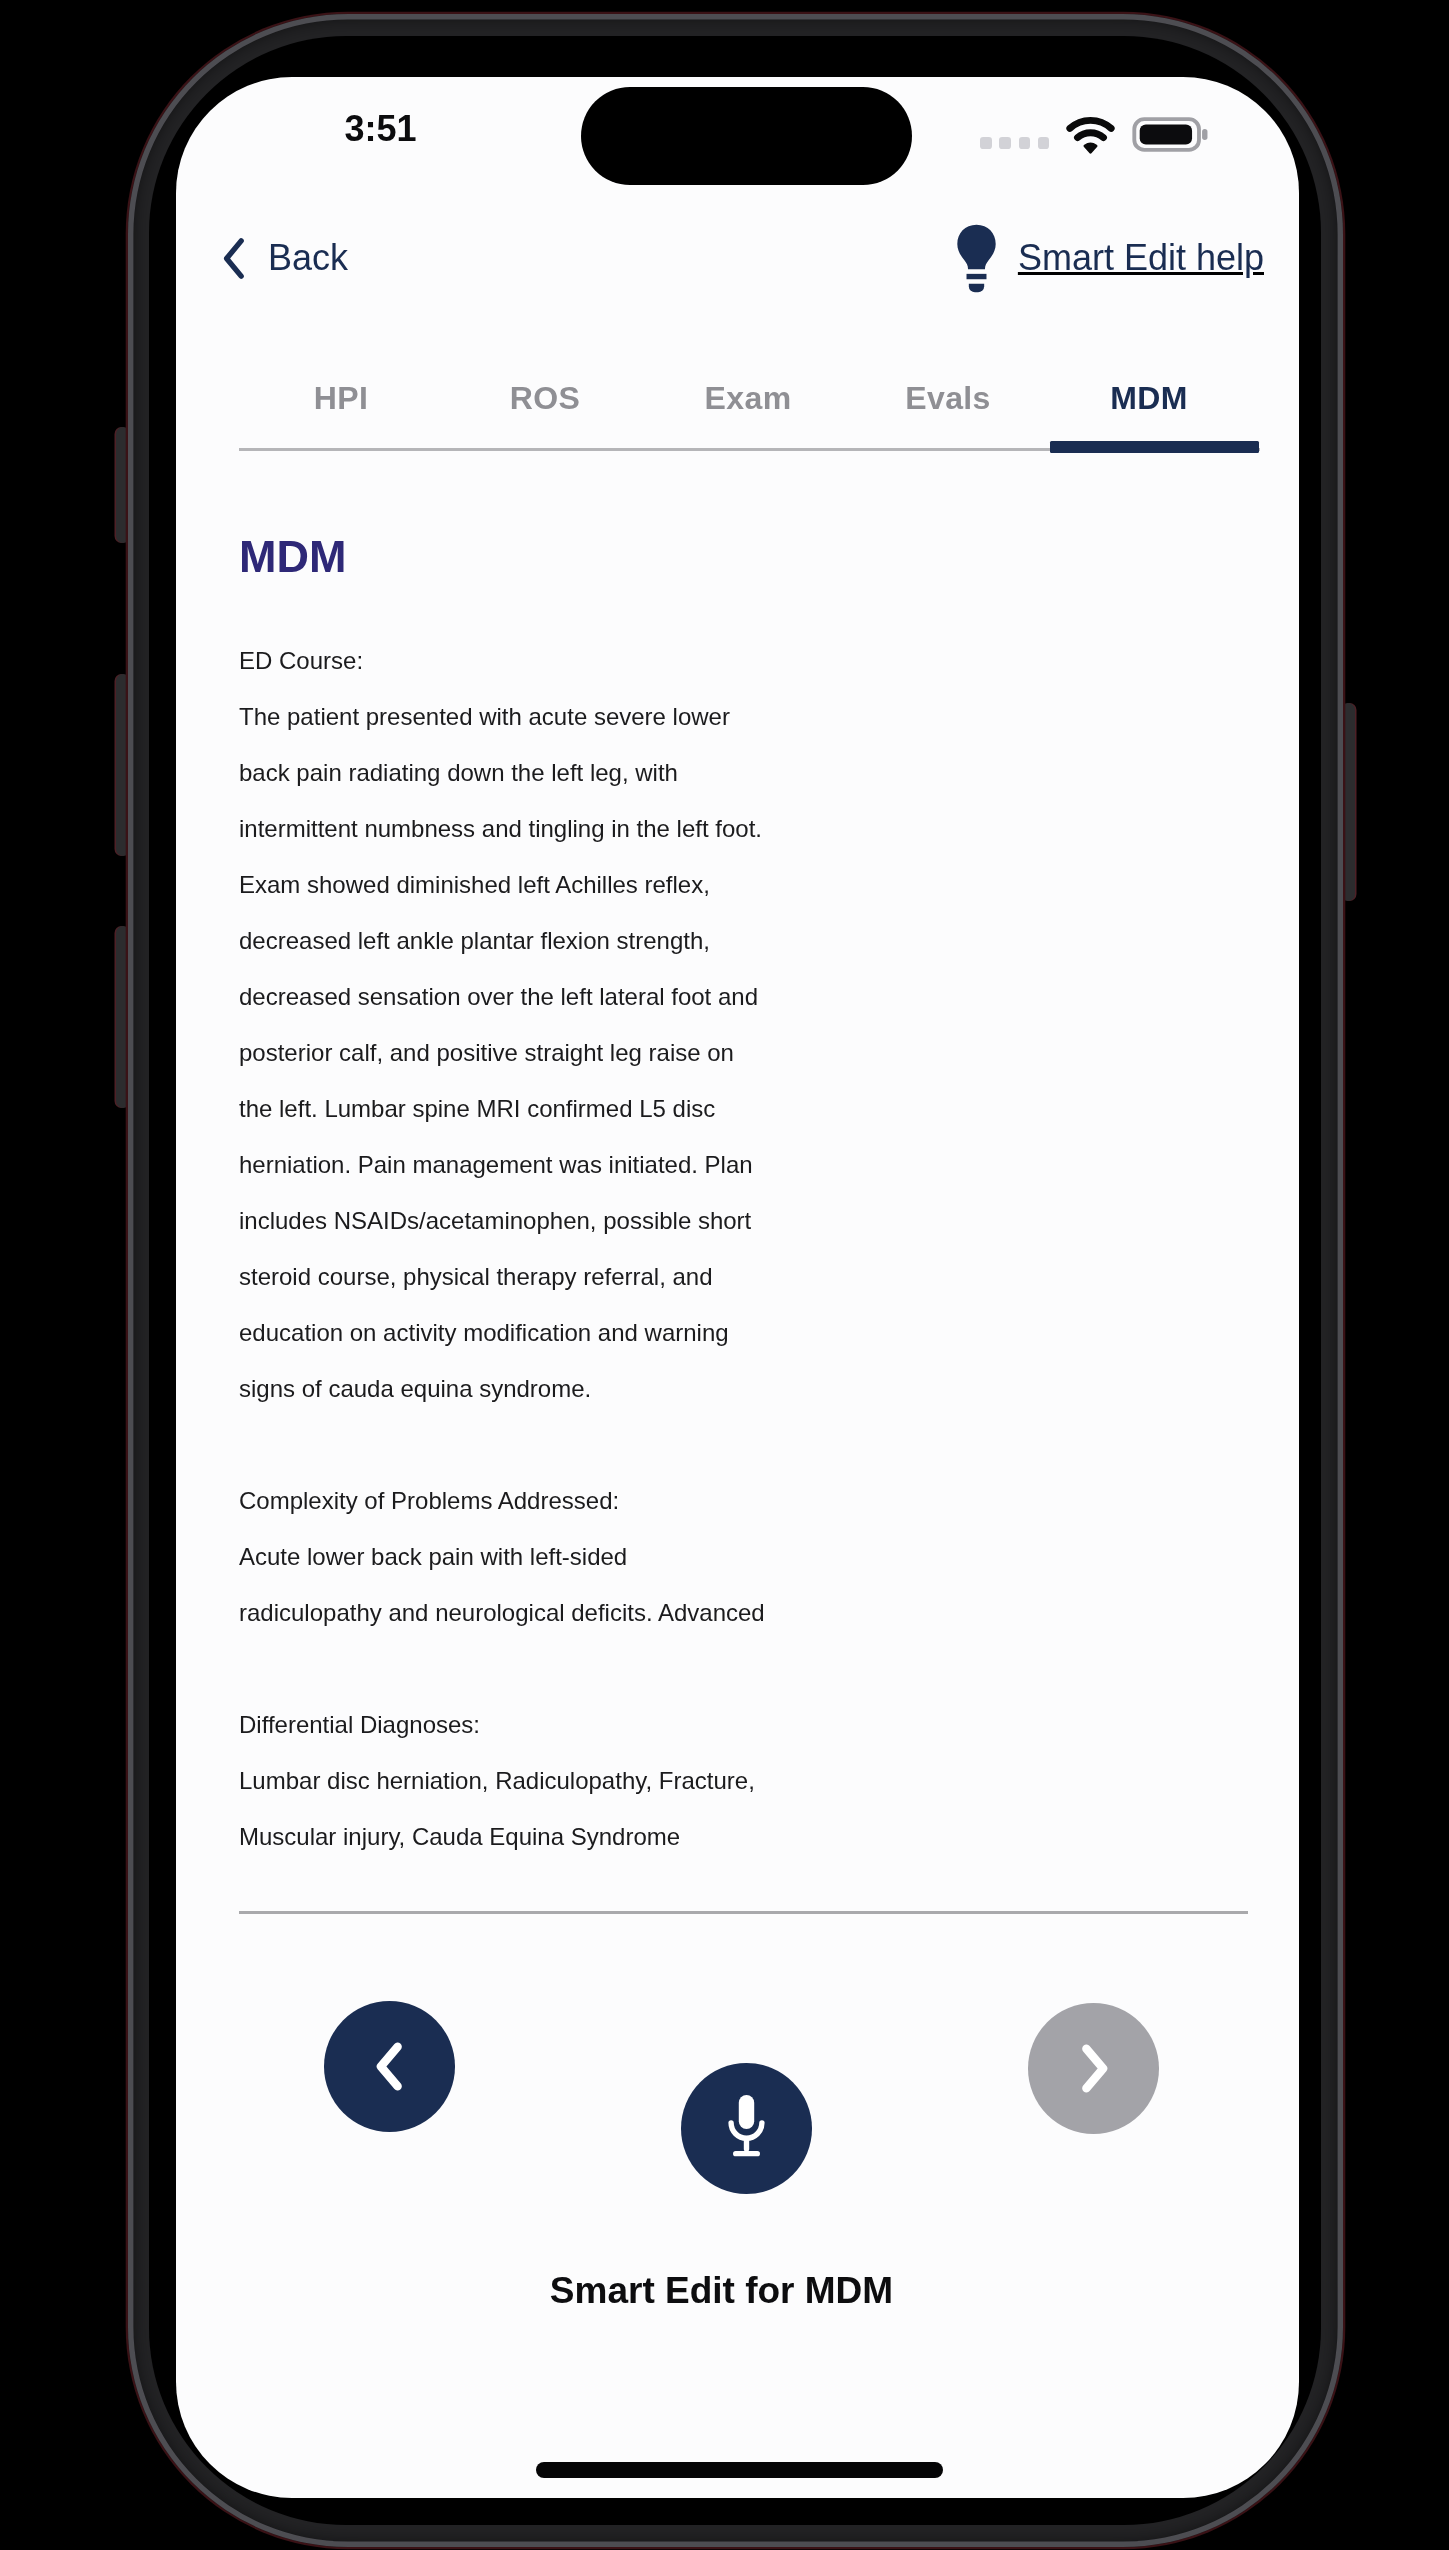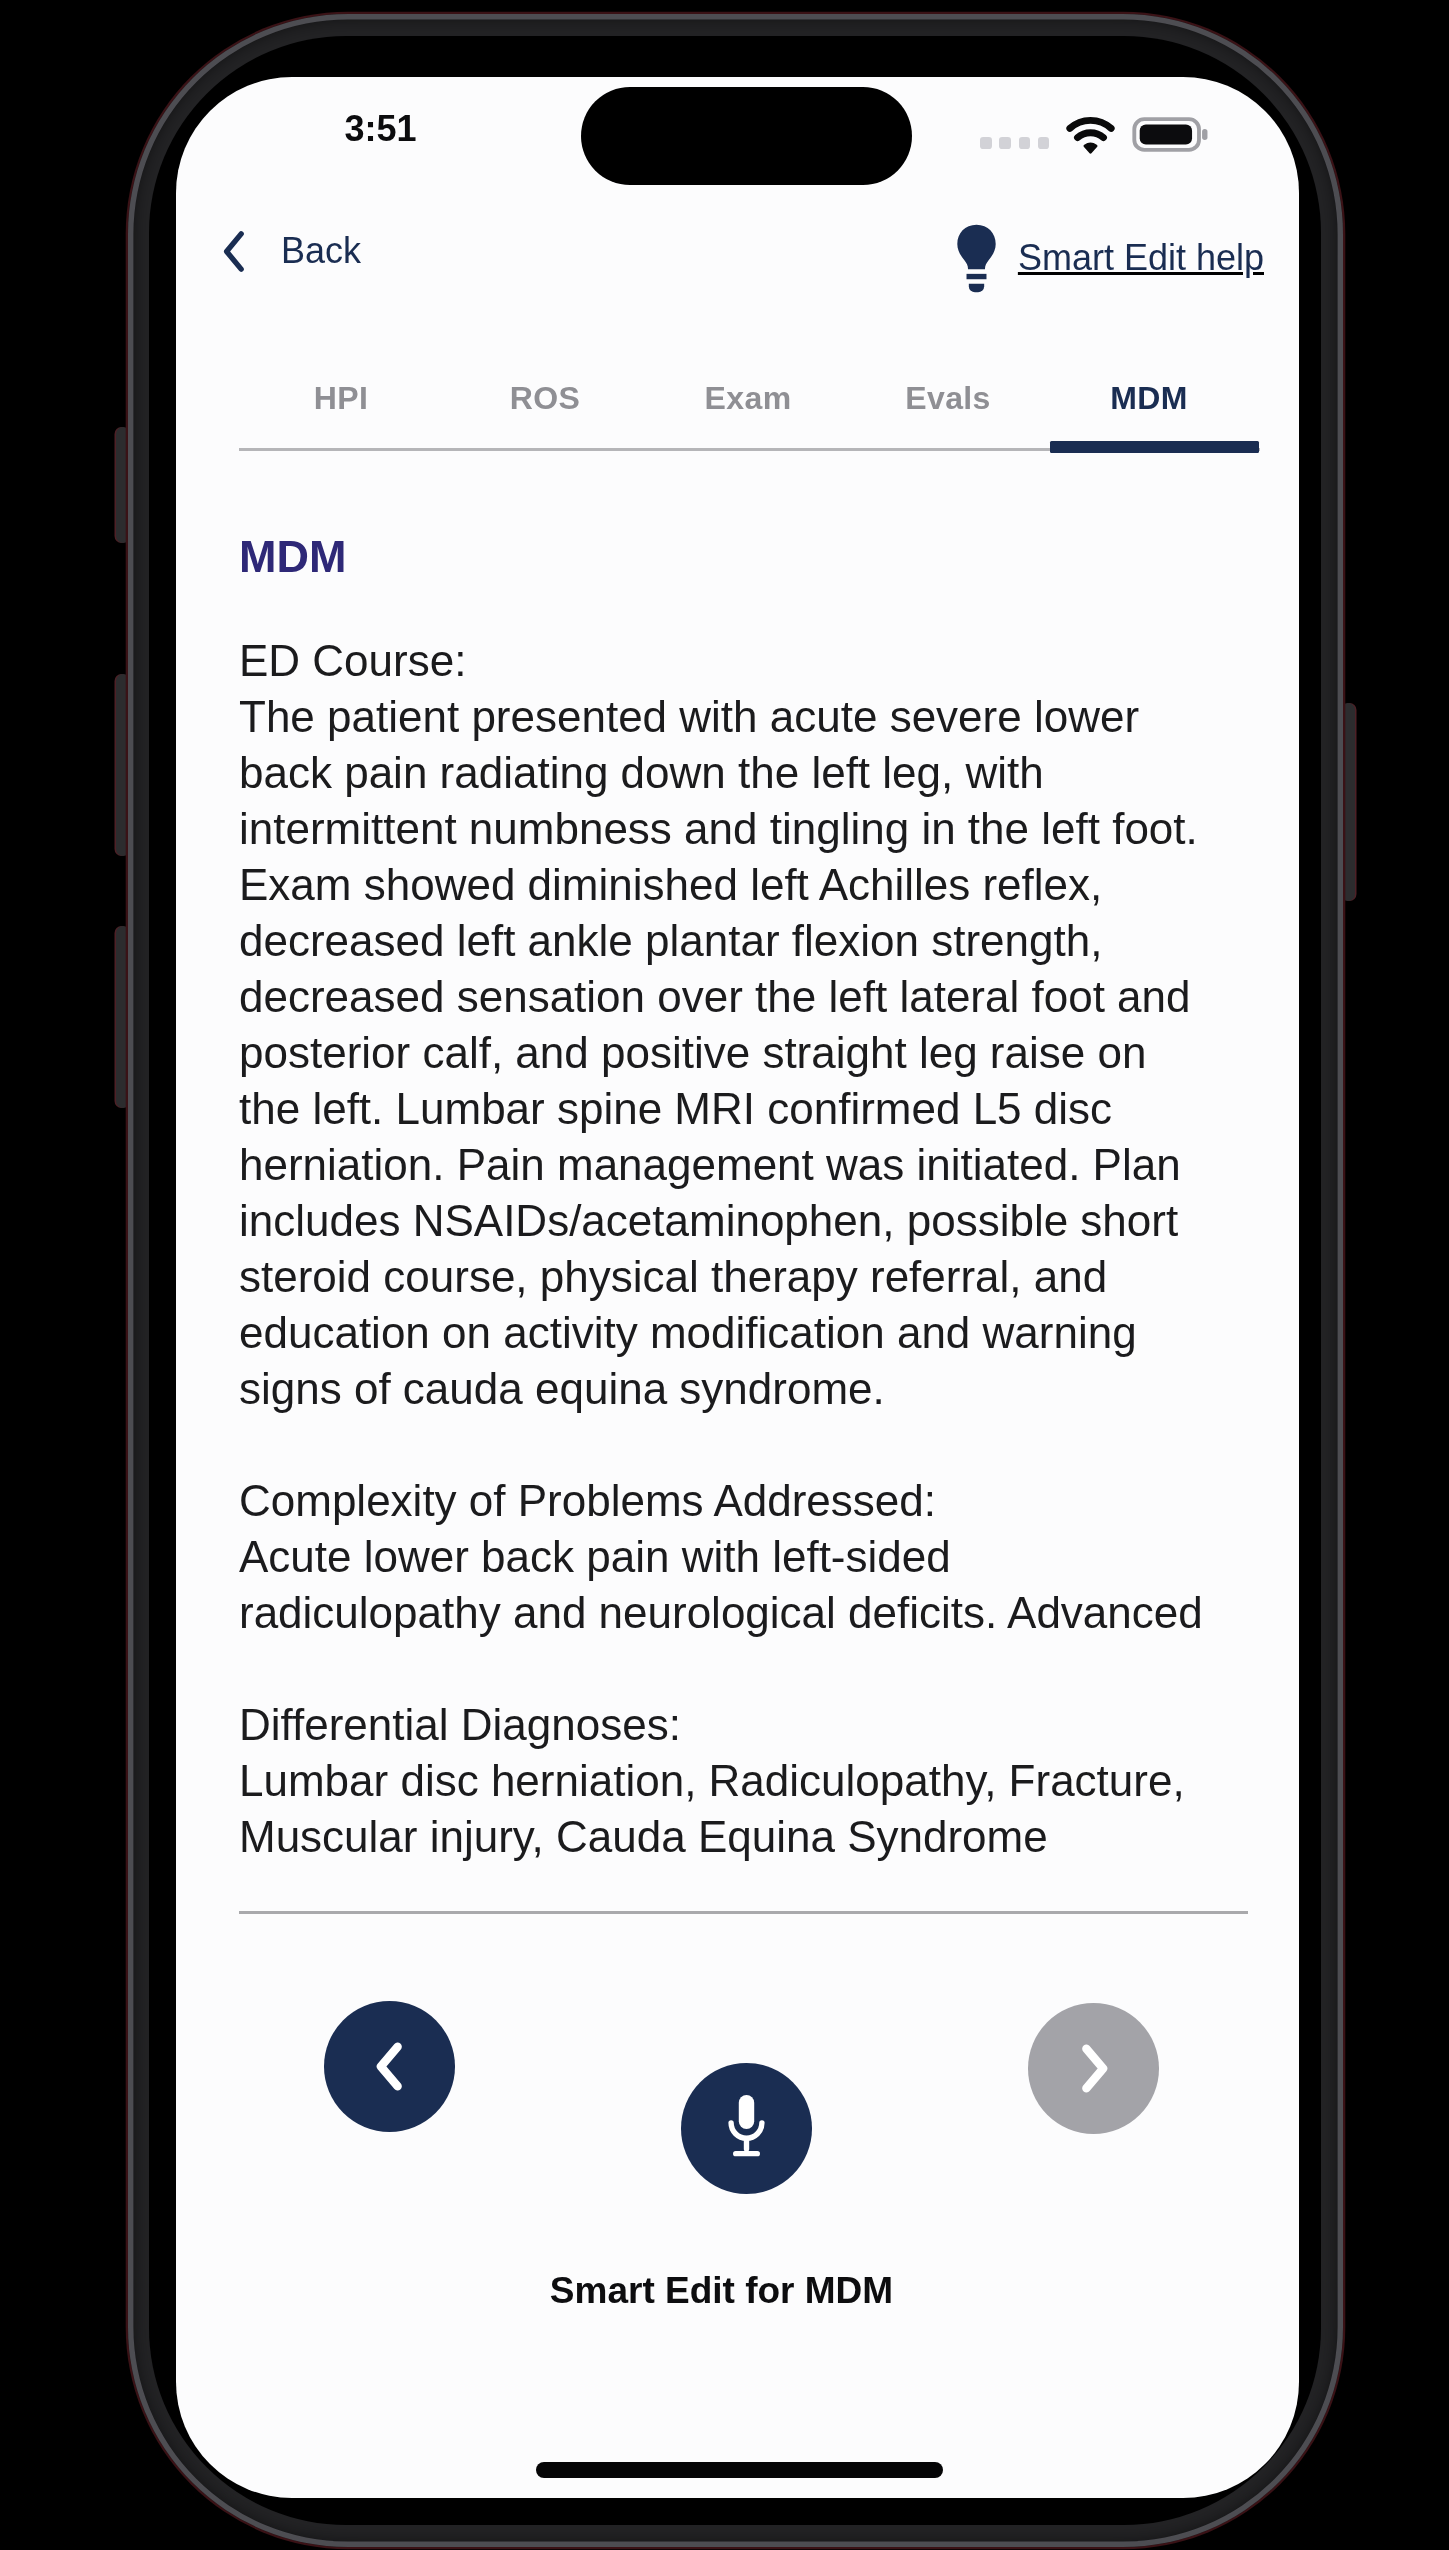--- a/index.html
+++ b/index.html
@@ -29,37 +29,37 @@
 
   
   .time{position:absolute;left:131px;top:31px;width:147px;text-align:center;
         font-size:36px;font-weight:600;color:#0c0c0e;}
   .island{position:absolute;left:405px;top:10px;width:331px;height:98px;background:#000;border-radius:49px;}
   .status-icons{position:absolute;left:804px;top:39px;display:flex;align-items:center;gap:17px;height:39px;}
   .cell-dots{display:flex;gap:7.7px;align-items:flex-end;height:36px;padding-bottom:4.6px;}
   .cell-dots i{width:11.6px;height:11.6px;border-radius:3.1px;background:#d2d2d7;display:block;}
 
   
-  .back-btn{position:absolute;left:46px;top:153px;display:flex;gap:36px;height:56px;cursor:pointer;}
+  .back-btn{position:absolute;left:46px;top:153px;display:flex;align-items:center;gap:23px;height:56px;cursor:pointer;}
   .back-btn span{font-size:36px;color:var(--navy);}
   .help-btn{position:absolute;right:35px;top:144px;display:flex;align-items:center;gap:20px;height:74px;cursor:pointer;text-decoration:underline;}
   .help-btn span{font-size:36px;color:var(--navy);}
 
   
   .tabs{position:absolute;left:0;top:294px;width:1123px;height:85px;}
   .tab{position:absolute;top:9.3px;transform:translateX(-50%);font-size:32px;font-weight:600;
        color:var(--tab-inactive);letter-spacing:0.4px;cursor:pointer;}
   .tab.active{color:var(--navy);font-weight:700;}
   .tab-hairline{position:absolute;left:63px;top:77px;width:1021px;height:3.1px;background:var(--hairline);}
   .tab-indicator{position:absolute;left:874px;top:70px;width:209px;height:11.6px;background:var(--navy);border-radius:1.5px;}
 
   
   .content{position:absolute;left:63px;top:452px;width:1012px;}
   .content h1{margin:0 0 48px 0;font-size:45px;line-height:56px;font-weight:700;color:var(--indigo);}
-  .content p{margin:0 0 56px 0;font-size:44px;line-height:56px;color:var(--body-text);white-space:pre-line;}
+  .content p{margin:0 0 56px 0;font-size:24px;line-height:56px;color:var(--body-text);white-space:pre-line;}
   .divider{position:absolute;left:63px;top:1834px;width:1009px;height:3.1px;background:var(--divider);}
 
   
   .circle{position:absolute;width:131px;height:131px;border-radius:50%;display:flex;
           align-items:center;justify-content:center;cursor:pointer;}
   .circle.navy{background:var(--navy);}
   .circle.gray{background:var(--circle-gray);}
   .prev-btn{left:148px;top:1924px;}
   .mic-btn{left:505px;top:1986px;}
   .next-btn{left:852px;top:1926px;}

